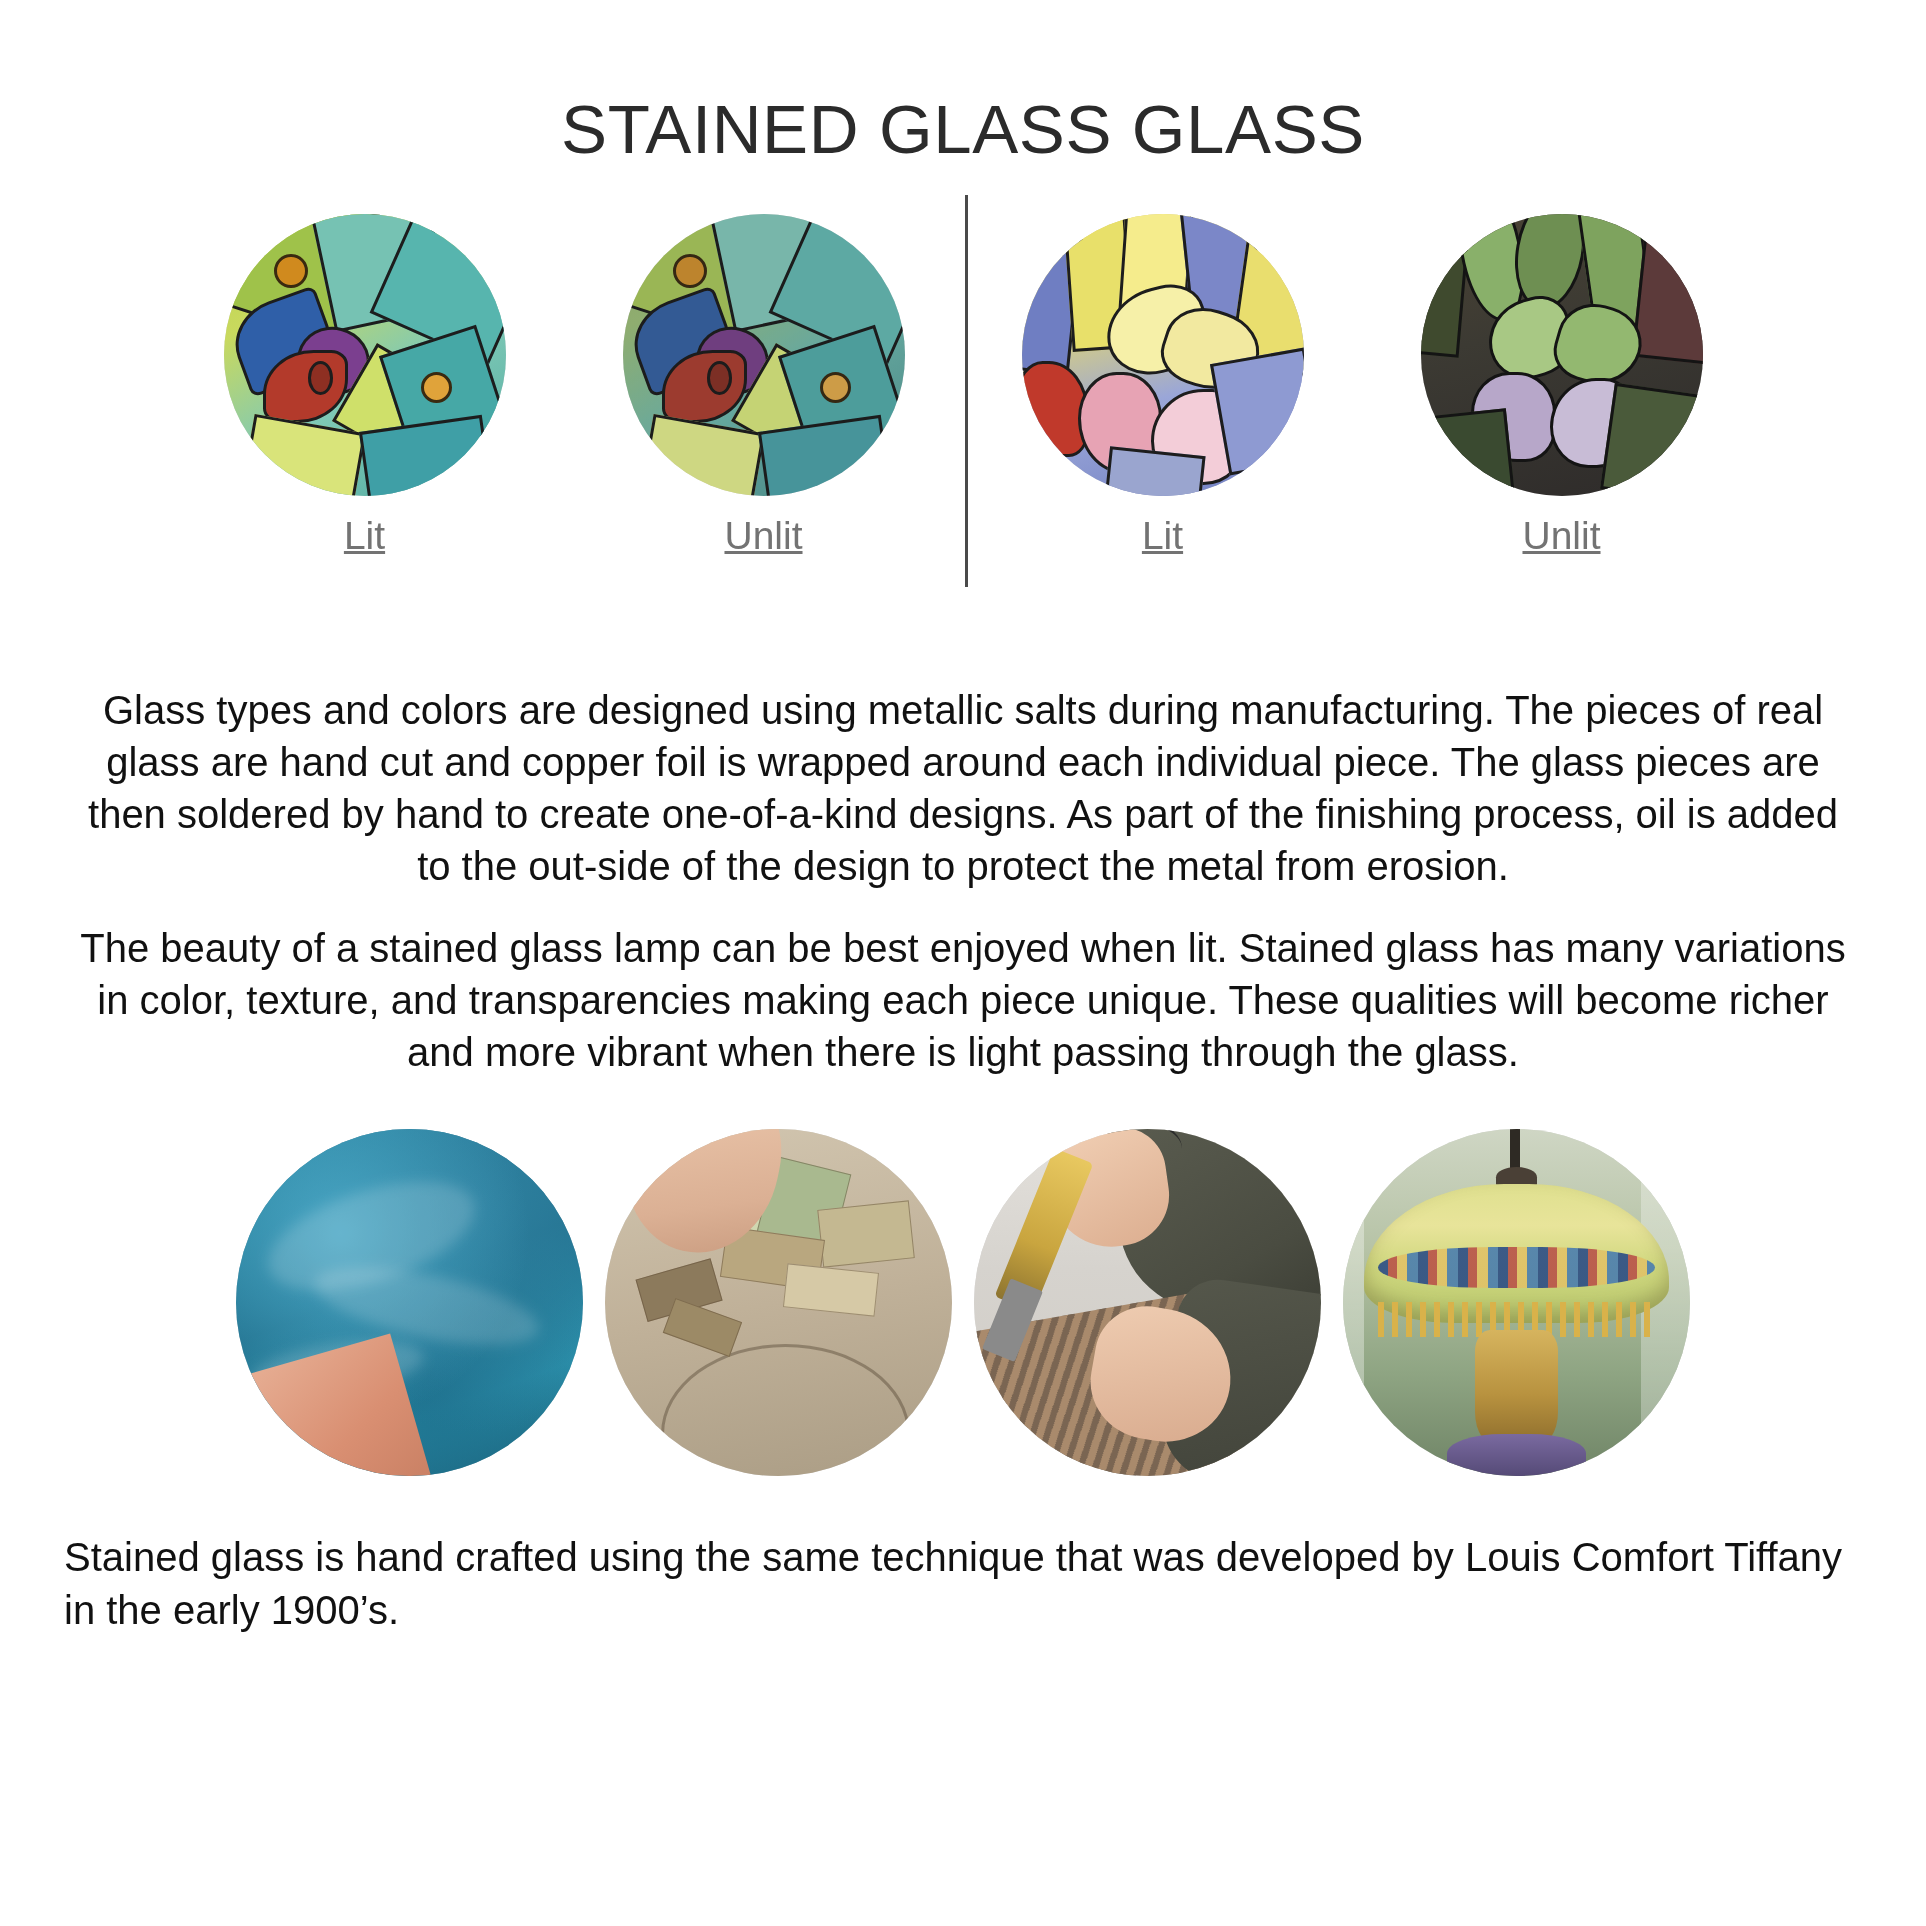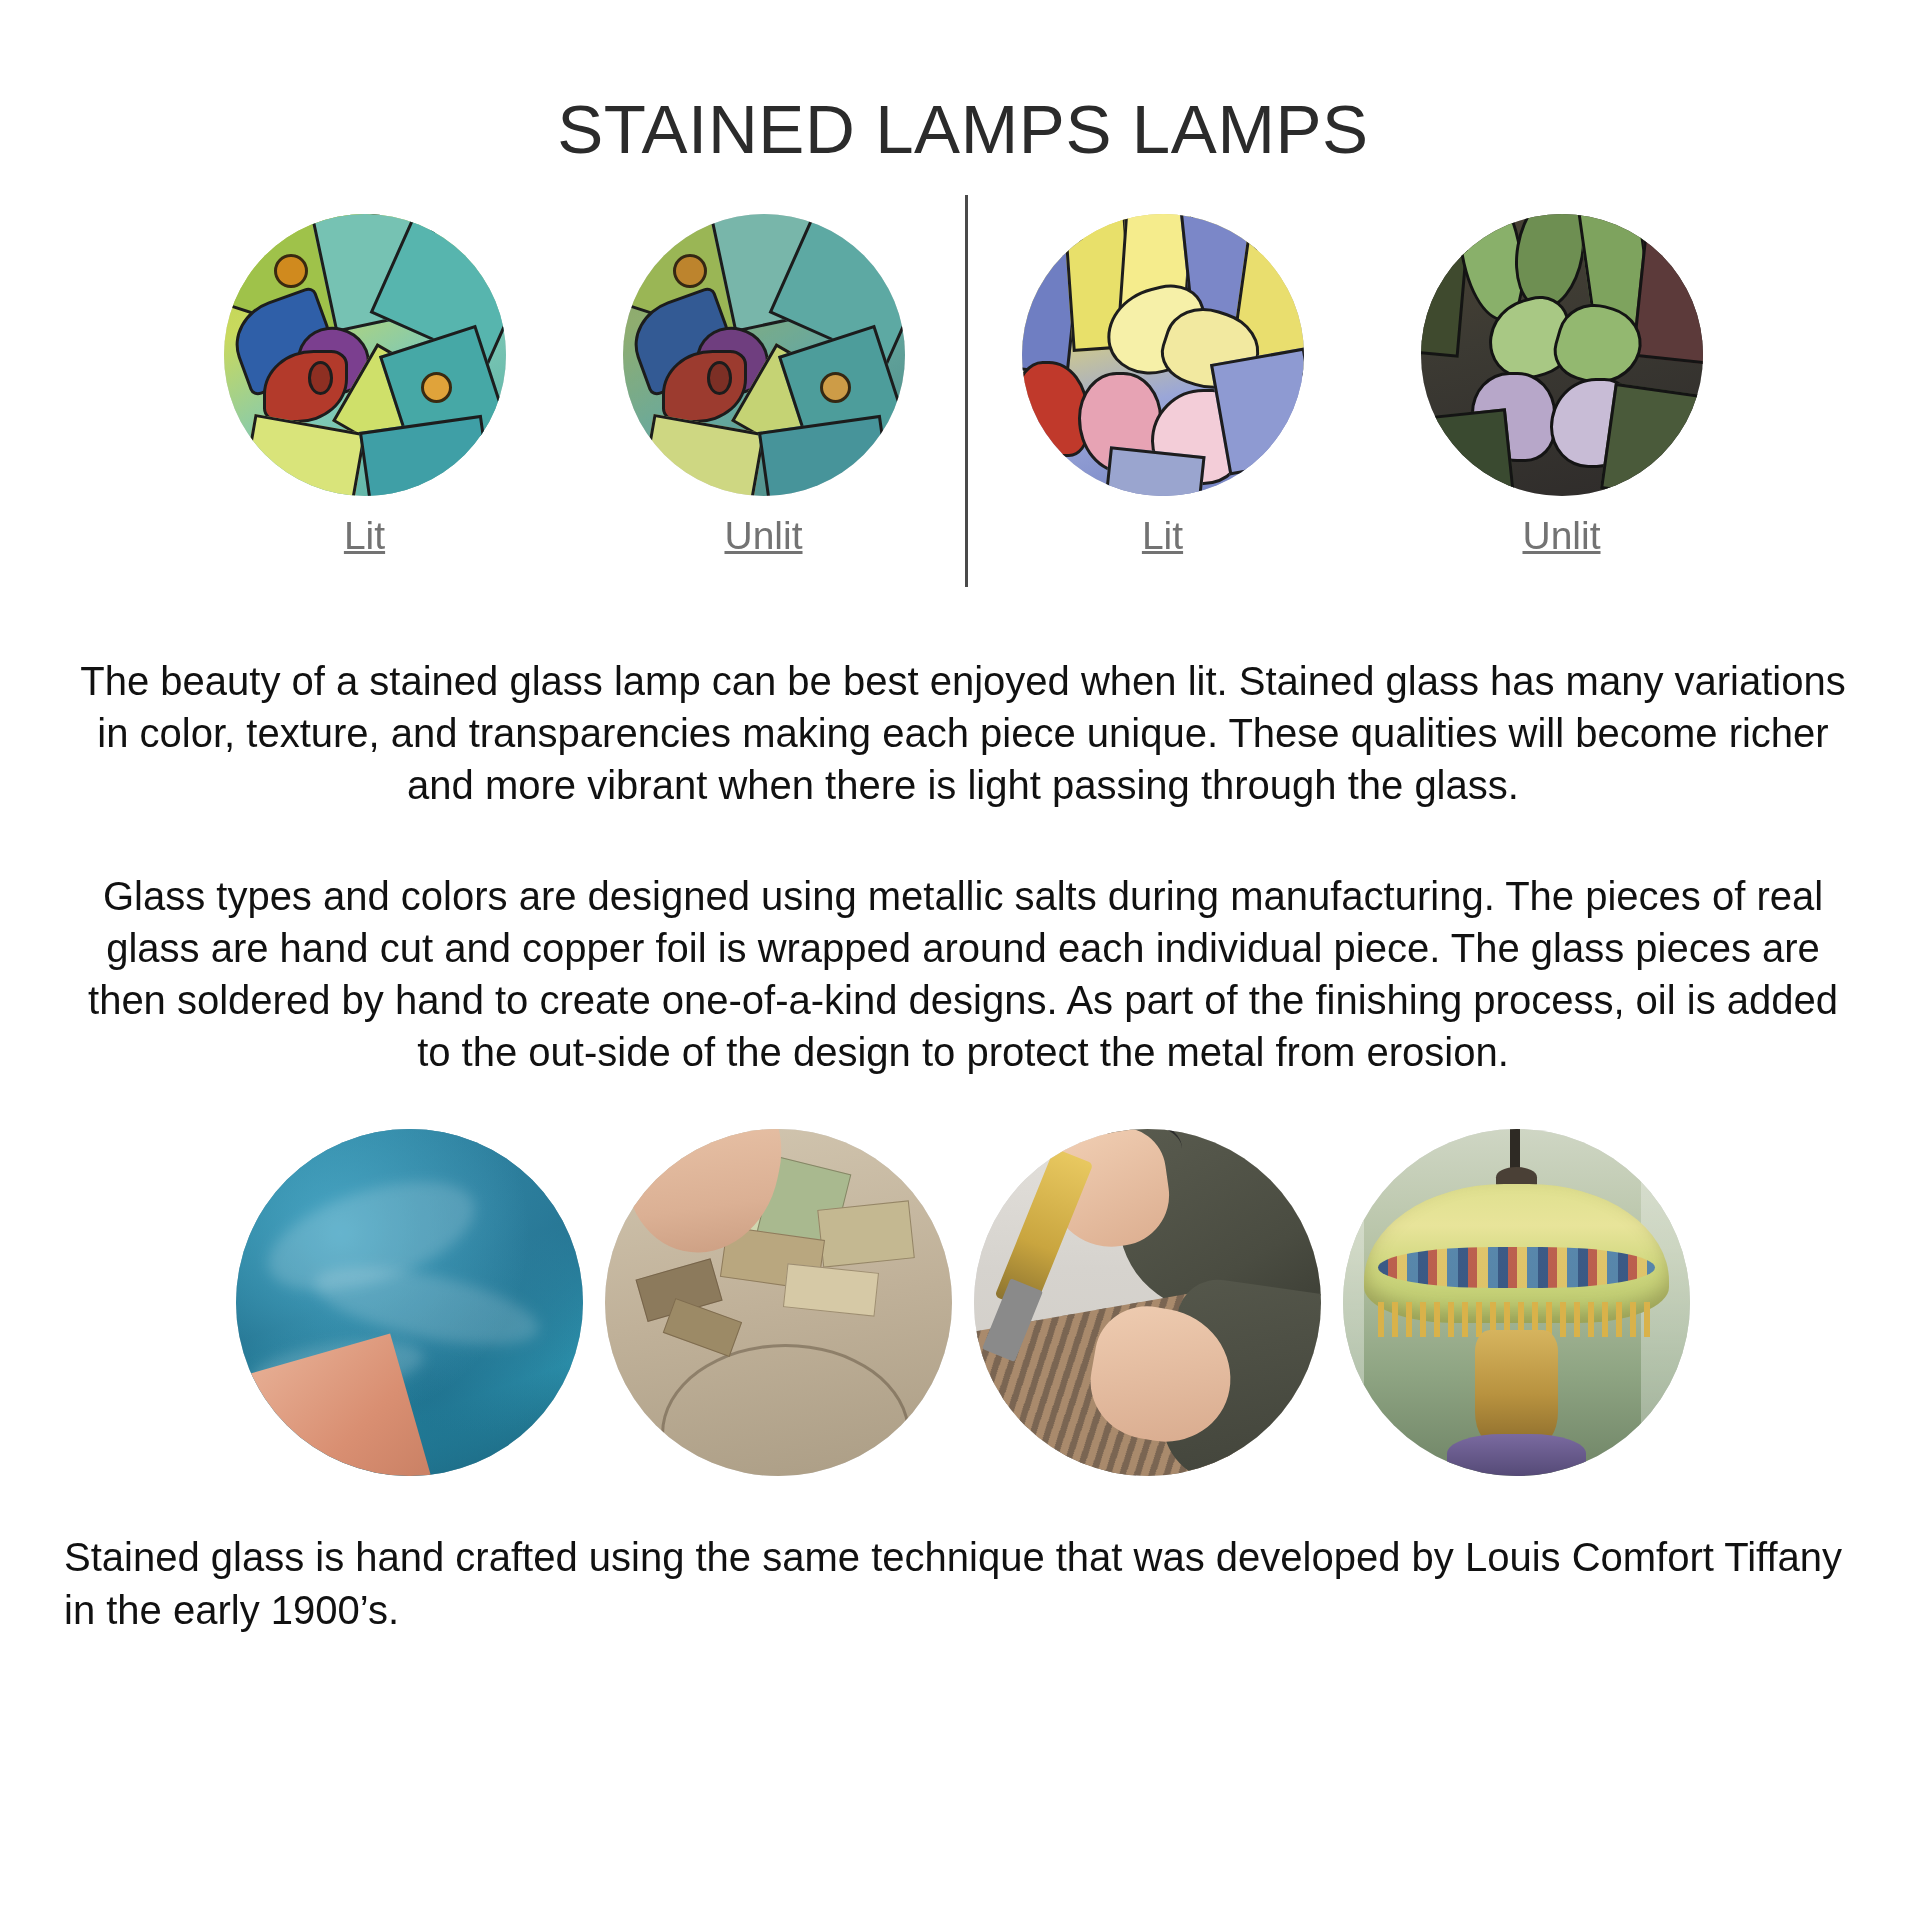--- a/index.html
+++ b/index.html
@@ -248,21 +248,21 @@
       background: linear-gradient(180deg,#d6b45e 0%,#b8923f 55%,#8c6c2c 100%);
       border-radius: 18% 18% 30% 30%;}
   .artP4 .foot { position:absolute; border:0; left:30%; top:88%; width:40%; height:14%;
       background: linear-gradient(180deg,#7a6aa0 0%,#4f4570 100%); border-radius:40% 40% 20% 20%;}
 </style>
 </head>
 <body>
 
 <div class="page">
 
-  <h1 class="title">STAINED LAMPS LAMPS</h1>
+  <h1 class="title">STAINED GLASS GLASS</h1>
 
   <div class="compare-row">
     <div class="circles">
 
       <div class="cell">
         <div class="circle">
           <div class="art artA">
             <i class="a1"></i>
               <i class="a2"></i>
               <i class="a3"></i>
@@ -338,22 +338,22 @@
             <i class="d11"></i>
           </div>
         </div>
         <div class="caption">Unlit</div>
       </div>
 
     </div>
     <div class="divider"></div>
   </div>
 
+  <p class="para p2">Glass types and colors are designed using metallic salts during manufacturing. The pieces of real glass are hand cut and copper foil is wrapped around each individual piece. The glass pieces are then soldered by hand to create one-of-a-kind designs. As part of the finishing process, oil is added to the out-side of the design to protect the metal from erosion.</p>
   <p class="para p1">The beauty of a stained glass lamp can be best enjoyed when lit. Stained glass has many variations in color, texture, and transparencies making each piece unique. These qualities will become richer and more vibrant when there is light passing through the glass.</p>
-  <p class="para p2">Glass types and colors are designed using metallic salts during manufacturing. The pieces of real glass are hand cut and copper foil is wrapped around each individual piece. The glass pieces are then soldered by hand to create one-of-a-kind designs. As part of the finishing process, oil is added to the out-side of the design to protect the metal from erosion.</p>
 
   <div class="process-row">
 
     <div class="pcircle">
       <div class="art artP1">
         <span class="swirl s1"></span>
           <span class="swirl s2"></span>
           <span class="swirl s3"></span>
         <span class="sheet"></span>
       </div>

